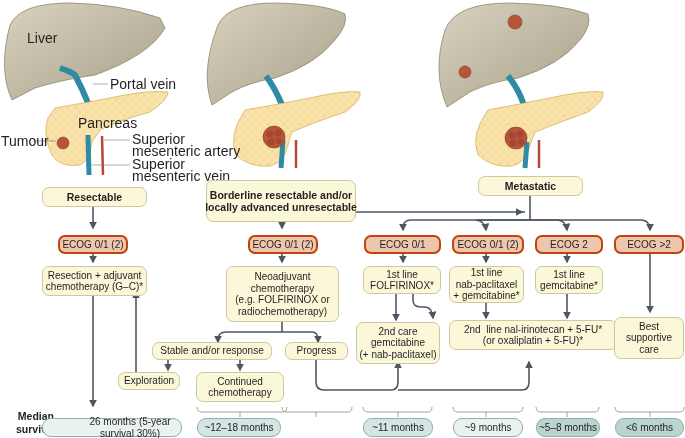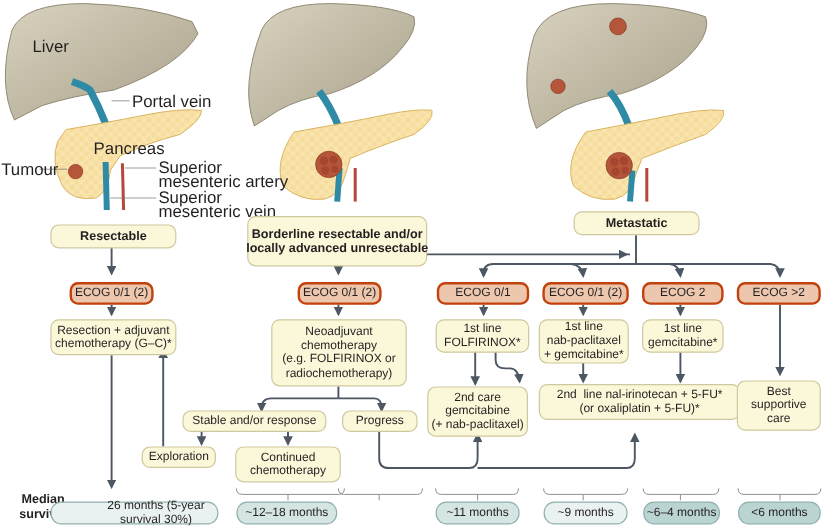--- a/index.html
+++ b/index.html
@@ -183,14 +183,14 @@
 supportive
 care</div>
 
 <div class="median" style="white-space:pre;margin-left:14px;">Median
 survival</div>
 <div class="box surv light" style="left:42px;top:418px;width:140px;height:19px;padding-left:36px;">26 months (5-year survival 30%)</div>
 <div class="box surv" style="left:197px;top:418px;width:84px;height:19px;">~12–18 months</div>
 <div class="box surv" style="left:286px;top:418px;width:66px;height:19px;margin-top:22px;">~6–11 months</div>
 <div class="box surv" style="left:363px;top:418px;width:70px;height:19px;">~11 months</div>
 <div class="box surv light" style="left:453px;top:418px;width:70px;height:19px;">~9 months</div>
-<div class="box surv dark" style="left:536px;top:418px;width:64px;height:19px;">~6–4 months</div>
+<div class="box surv dark" style="left:536px;top:418px;width:64px;height:19px;">~5–8 months</div>
 <div class="box surv dark" style="left:615px;top:418px;width:69px;height:19px;">&lt;6 months</div>
 
 </body></html>

